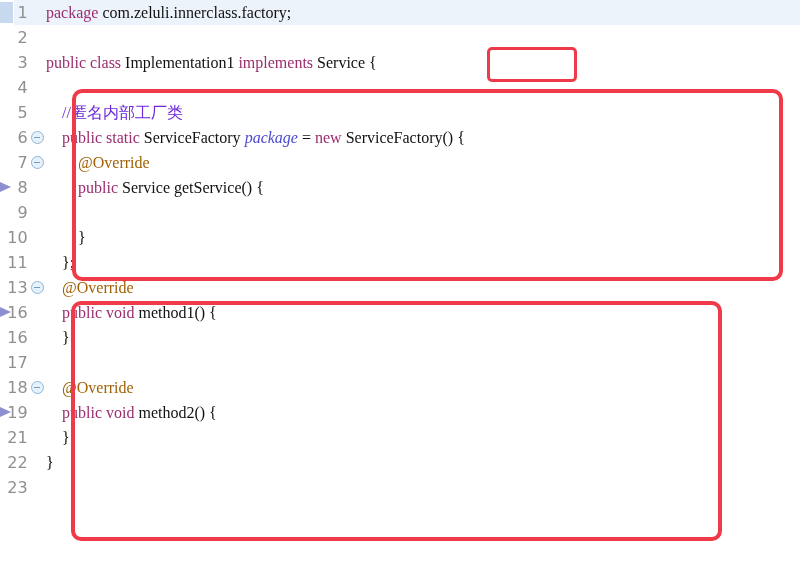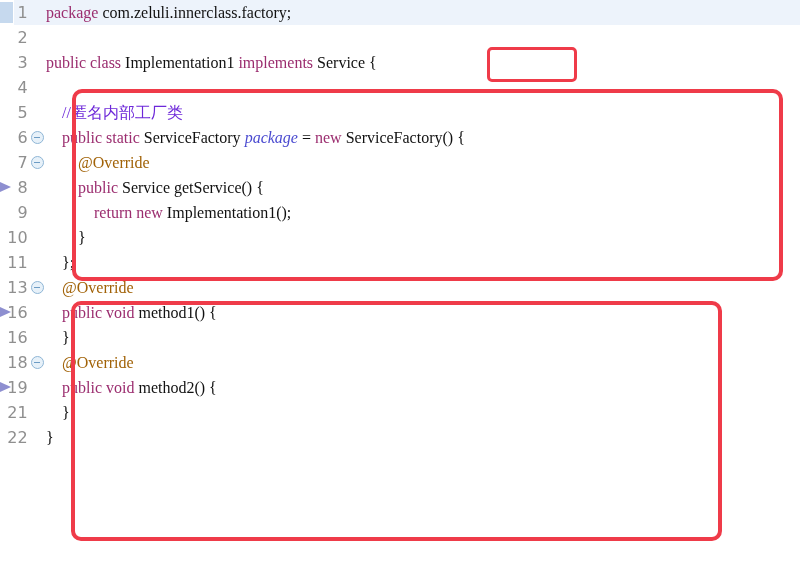--- a/index.html
+++ b/index.html
@@ -142,29 +142,31 @@
 <div id="editor">
   <div id="lines">
       <div class="row highlight"><div class="row-hl-bg"></div><div class="change-bar"></div><div class="gutter"><span class="lineno">1</span></div><div class="code-text"><span class="kw">package</span><span class="pln"> com.zeluli.innerclass.factory;</span></div></div>
       <div class="row"><div class="gutter"><span class="lineno">2</span></div><div class="code-text"></div></div>
       <div class="row"><div class="gutter"><span class="lineno">3</span></div><div class="code-text"><span class="kw">public class</span><span class="pln"> Implementation1 </span><span class="kw">implements</span><span class="pln"> Service {</span></div></div>
       <div class="row"><div class="gutter"><span class="lineno">4</span></div><div class="code-text"></div></div>
       <div class="row"><div class="gutter"><span class="lineno">5</span></div><div class="code-text"><span class="cmt">    //匿名内部工厂类</span></div></div>
       <div class="row"><div class="gutter"><span class="lineno">6</span><div class="fold"></div></div><div class="code-text"><span class="pln">    </span><span class="kw">public static</span><span class="pln"> ServiceFactory </span><span class="fld">package</span><span class="pln"> = </span><span class="kw">new</span><span class="pln"> ServiceFactory() {</span></div></div>
       <div class="row"><div class="gutter"><span class="lineno">7</span><div class="fold"></div></div><div class="code-text"><span class="pln">        </span><span class="ann">@Override</span></div></div>
       <div class="row"><div class="gutter"><div class="tri"></div><span class="lineno">8</span></div><div class="code-text"><span class="pln">        </span><span class="kw">public</span><span class="pln"> Service getService() {</span></div></div>
-      <div class="row"><div class="gutter"><span class="lineno">9</span></div><div class="code-text"><span class="pln">            </span><span class="kw">return new</span><span class="pln"> Implementation1();</span></div></div>
+      <div class="row"><div class="gutter"><span class="lineno">9</span></div></div>
       <div class="row"><div class="gutter"><span class="lineno">10</span></div><div class="code-text"><span class="pln">        }</span></div></div>
       <div class="row"><div class="gutter"><span class="lineno">11</span></div><div class="code-text"><span class="pln">    };</span></div></div>
       <div class="row"><div class="gutter"><span class="lineno">13</span><div class="fold"></div></div><div class="code-text"><span class="pln">    </span><span class="ann">@Override</span></div></div>
       <div class="row"><div class="gutter"><div class="tri"></div><span class="lineno">16</span></div><div class="code-text"><span class="pln">    </span><span class="kw">public void</span><span class="pln"> method1() {</span></div></div>
       <div class="row"><div class="gutter"><span class="lineno">16</span></div><div class="code-text"><span class="pln">    }</span></div></div>
+      <div class="row"><div class="gutter"><span class="lineno">17</span></div><div class="code-text"></div></div>
       <div class="row"><div class="gutter"><span class="lineno">18</span><div class="fold"></div></div><div class="code-text"><span class="pln">    </span><span class="ann">@Override</span></div></div>
       <div class="row"><div class="gutter"><div class="tri"></div><span class="lineno">19</span></div><div class="code-text"><span class="pln">    </span><span class="kw">public void</span><span class="pln"> method2() {</span></div></div>
       <div class="row"><div class="gutter"><span class="lineno">21</span></div><div class="code-text"><span class="pln">    }</span></div></div>
       <div class="row"><div class="gutter"><span class="lineno">22</span></div><div class="code-text"><span class="pln">}</span></div></div>
+      <div class="row"><div class="gutter"><span class="lineno">23</span></div><div class="code-text"></div></div>
     </div>
   <div id="overlays">
       <div class="redbox small" style="left: 487px; top: 47px; width: 90px; height: 35px;"></div>
       <div class="redbox" style="left: 72px; top: 89px; width: 711px; height: 192px;"></div>
       <div class="redbox" style="left: 71px; top: 301px; width: 651px; height: 240px;"></div>
     </div>
 </div>
 
 </body></html>

